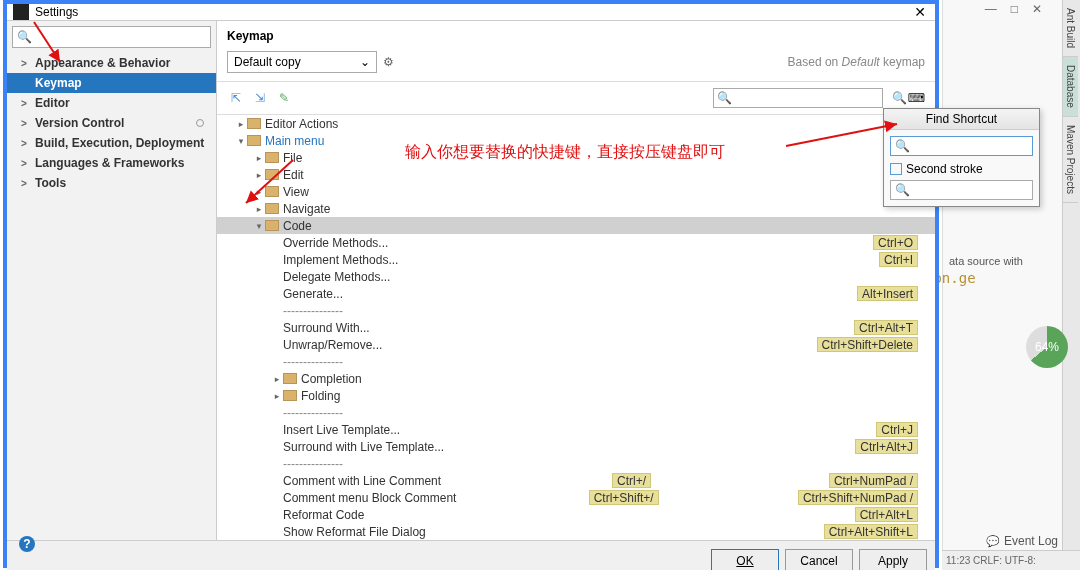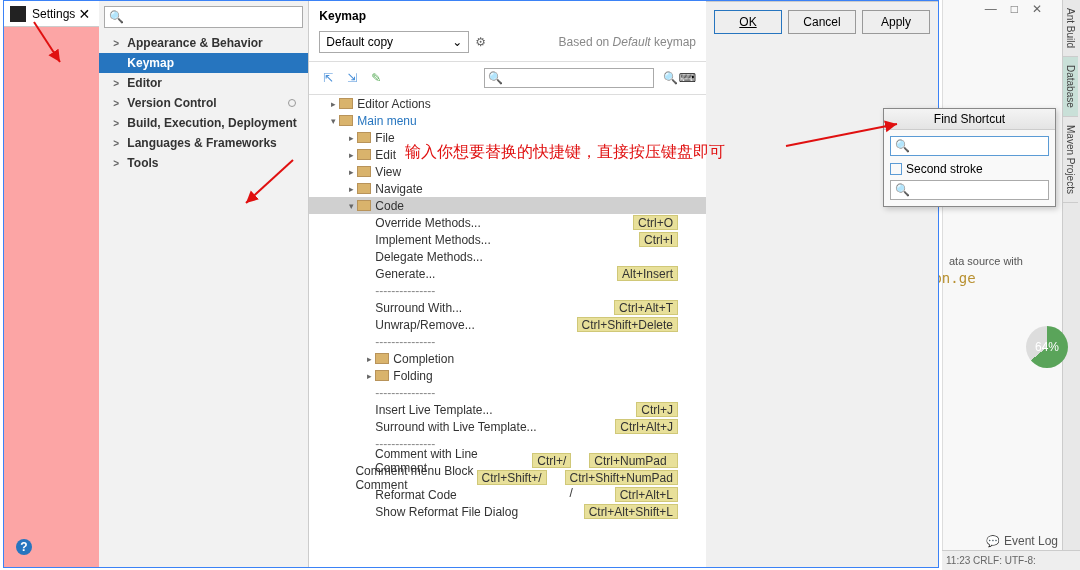--- a/index.html
+++ b/index.html
@@ -1,18 +1,18 @@
 <!DOCTYPE html>
 <html><head>
 <meta charset="utf-8">
 <style>
 * { margin: 0; padding: 0; box-sizing: border-box; font-family: "Segoe UI", Arial, sans-serif; font-size: 12px; }
 body { background: #fff; width: 1080px; height: 570px; overflow: hidden; position: relative; }
 
-.dialog { position: absolute; left: 3px; top: 0; width: 936px; height: 568px; border: 1px solid #3b82f6; background: #fca5a5; display: flex; flex-direction: row; }
+.dialog { position: absolute; left: 3px; top: 0; width: 936px; height: 568px; border: 4px solid #3b82f6; background: #c2410c; display: flex; flex-direction: column; }
 .titlebar { height: 26px; background: #fff; border-bottom: 1px solid #ccc; display: flex; align-items: center; padding: 0 6px; }
 .titlebar .icon { width: 16px; height: 16px; background: #222; margin-right: 6px; }
 .titlebar .title { flex: 1; }
 .close { width: 18px; text-align: center; cursor: pointer; font-size: 14px; }
 
 .content { flex: 1; display: flex; background: #fff; }
 .sidebar { width: 210px; border-right: 1px solid #ccc; display: flex; flex-direction: column; background: #f2f2f2; }
 .sidebar .search { margin: 5px; border: 1px solid #aaa; background: #fff; height: 22px; display: flex; align-items: center; padding: 0 4px; }
 .sidebar .search input { border: none; outline: none; flex: 1; font-size: 12px; }
 .tree { flex: 1; overflow: auto; }
@@ -38,29 +38,29 @@
 .find-icon { margin-left: 4px; cursor: pointer; }
 
 .action-tree { flex: 1; overflow: auto; border-top: 1px solid #ddd; }
 .at-row { display: flex; align-items: center; height: 17px; padding: 0 10px 0 0; }
 .at-row .indent { display: inline-block; }
 .at-row .chev2 { width: 12px; text-align: center; color: #666; font-size: 9px; }
 .at-row .fld { display: inline-flex; width: 14px; height: 11px; background: #d9b36c; border: 1px solid #b8935a; margin-right: 4px; }
 .at-row .label { color: #333; }
 .at-row .label.blue { color: #2675bf; }
 .at-row.sel { background: #d0d0d0; }
-.at-row .sc { margin-left: auto; background: #e8e09a; padding: 0 4px; height: 15px; line-height: 15px; border: 1px solid #d0c878; color: #333; margin-right: 18px; }
+.at-row .sc { margin-left: auto; background: #e8e09a; padding: 0 4px; height: 15px; line-height: 15px; border: 1px solid #d0c878; color: #333; margin-right: 7px; }
 .at-row .sep { color: #888; }
 
 .buttons { border-top: 1px solid #ccc; padding: 8px; display: flex; justify-content: flex-end; gap: 6px; background: #f0f0f0; }
 .btn { min-width: 68px; height: 24px; border: 1px solid #999; background: #eee; cursor: pointer; display: flex; align-items: center; justify-content: center; }
 .btn.primary { border: 1px solid #2675bf; text-decoration: underline; }
 .help { width: 16px; height: 16px; border-radius: 50%; background: #2675bf; color: #fff; display: flex; align-items: center; justify-content: center; font-weight: bold; position: absolute; left: 12px; bottom: 12px; cursor: pointer; }
 
-.popup { position: absolute; left: 883px; top: 108px; width: 173px; border: 1px solid #888; background: #f9f9f9; box-shadow: 2px 2px 6px rgba(0,0,0,.2); }
+.popup { position: absolute; left: 883px; top: 108px; width: 157px; border: 1px solid #888; background: #f9f9f9; box-shadow: 2px 2px 6px rgba(0,0,0,.2); }
 .popup-title { background: linear-gradient(#f4f4f4,#e4e4e4); border-bottom: 1px solid #ccc; padding: 3px 6px; text-align: center; }
 .popup-body { padding: 6px; }
 .sc-input { border: 1px solid #5b9bd5; background: #fff; height: 20px; display: flex; align-items: center; padding: 0 4px; margin-bottom: 6px; }
 .sc-input .mag { color: #888; margin-right: 4px; }
 .chk-row { display: flex; align-items: center; gap: 4px; margin-bottom: 4px; }
 .chk { width: 12px; height: 12px; border: 1px solid #5b9bd5; }
 .sc-input2 { border: 1px solid #aaa; background: #fff; height: 20px; display: flex; align-items: center; padding: 0 4px; }
 
 .right-strip { position: absolute; right: 0; top: 0; width: 18px; height: 570px; background: #e8e8e8; border-left: 1px solid #ccc; }
 .rtab { writing-mode: vertical-rl; font-size: 10px; padding: 8px 2px; color: #444; border-bottom: 1px solid #ccc; cursor: pointer; }

